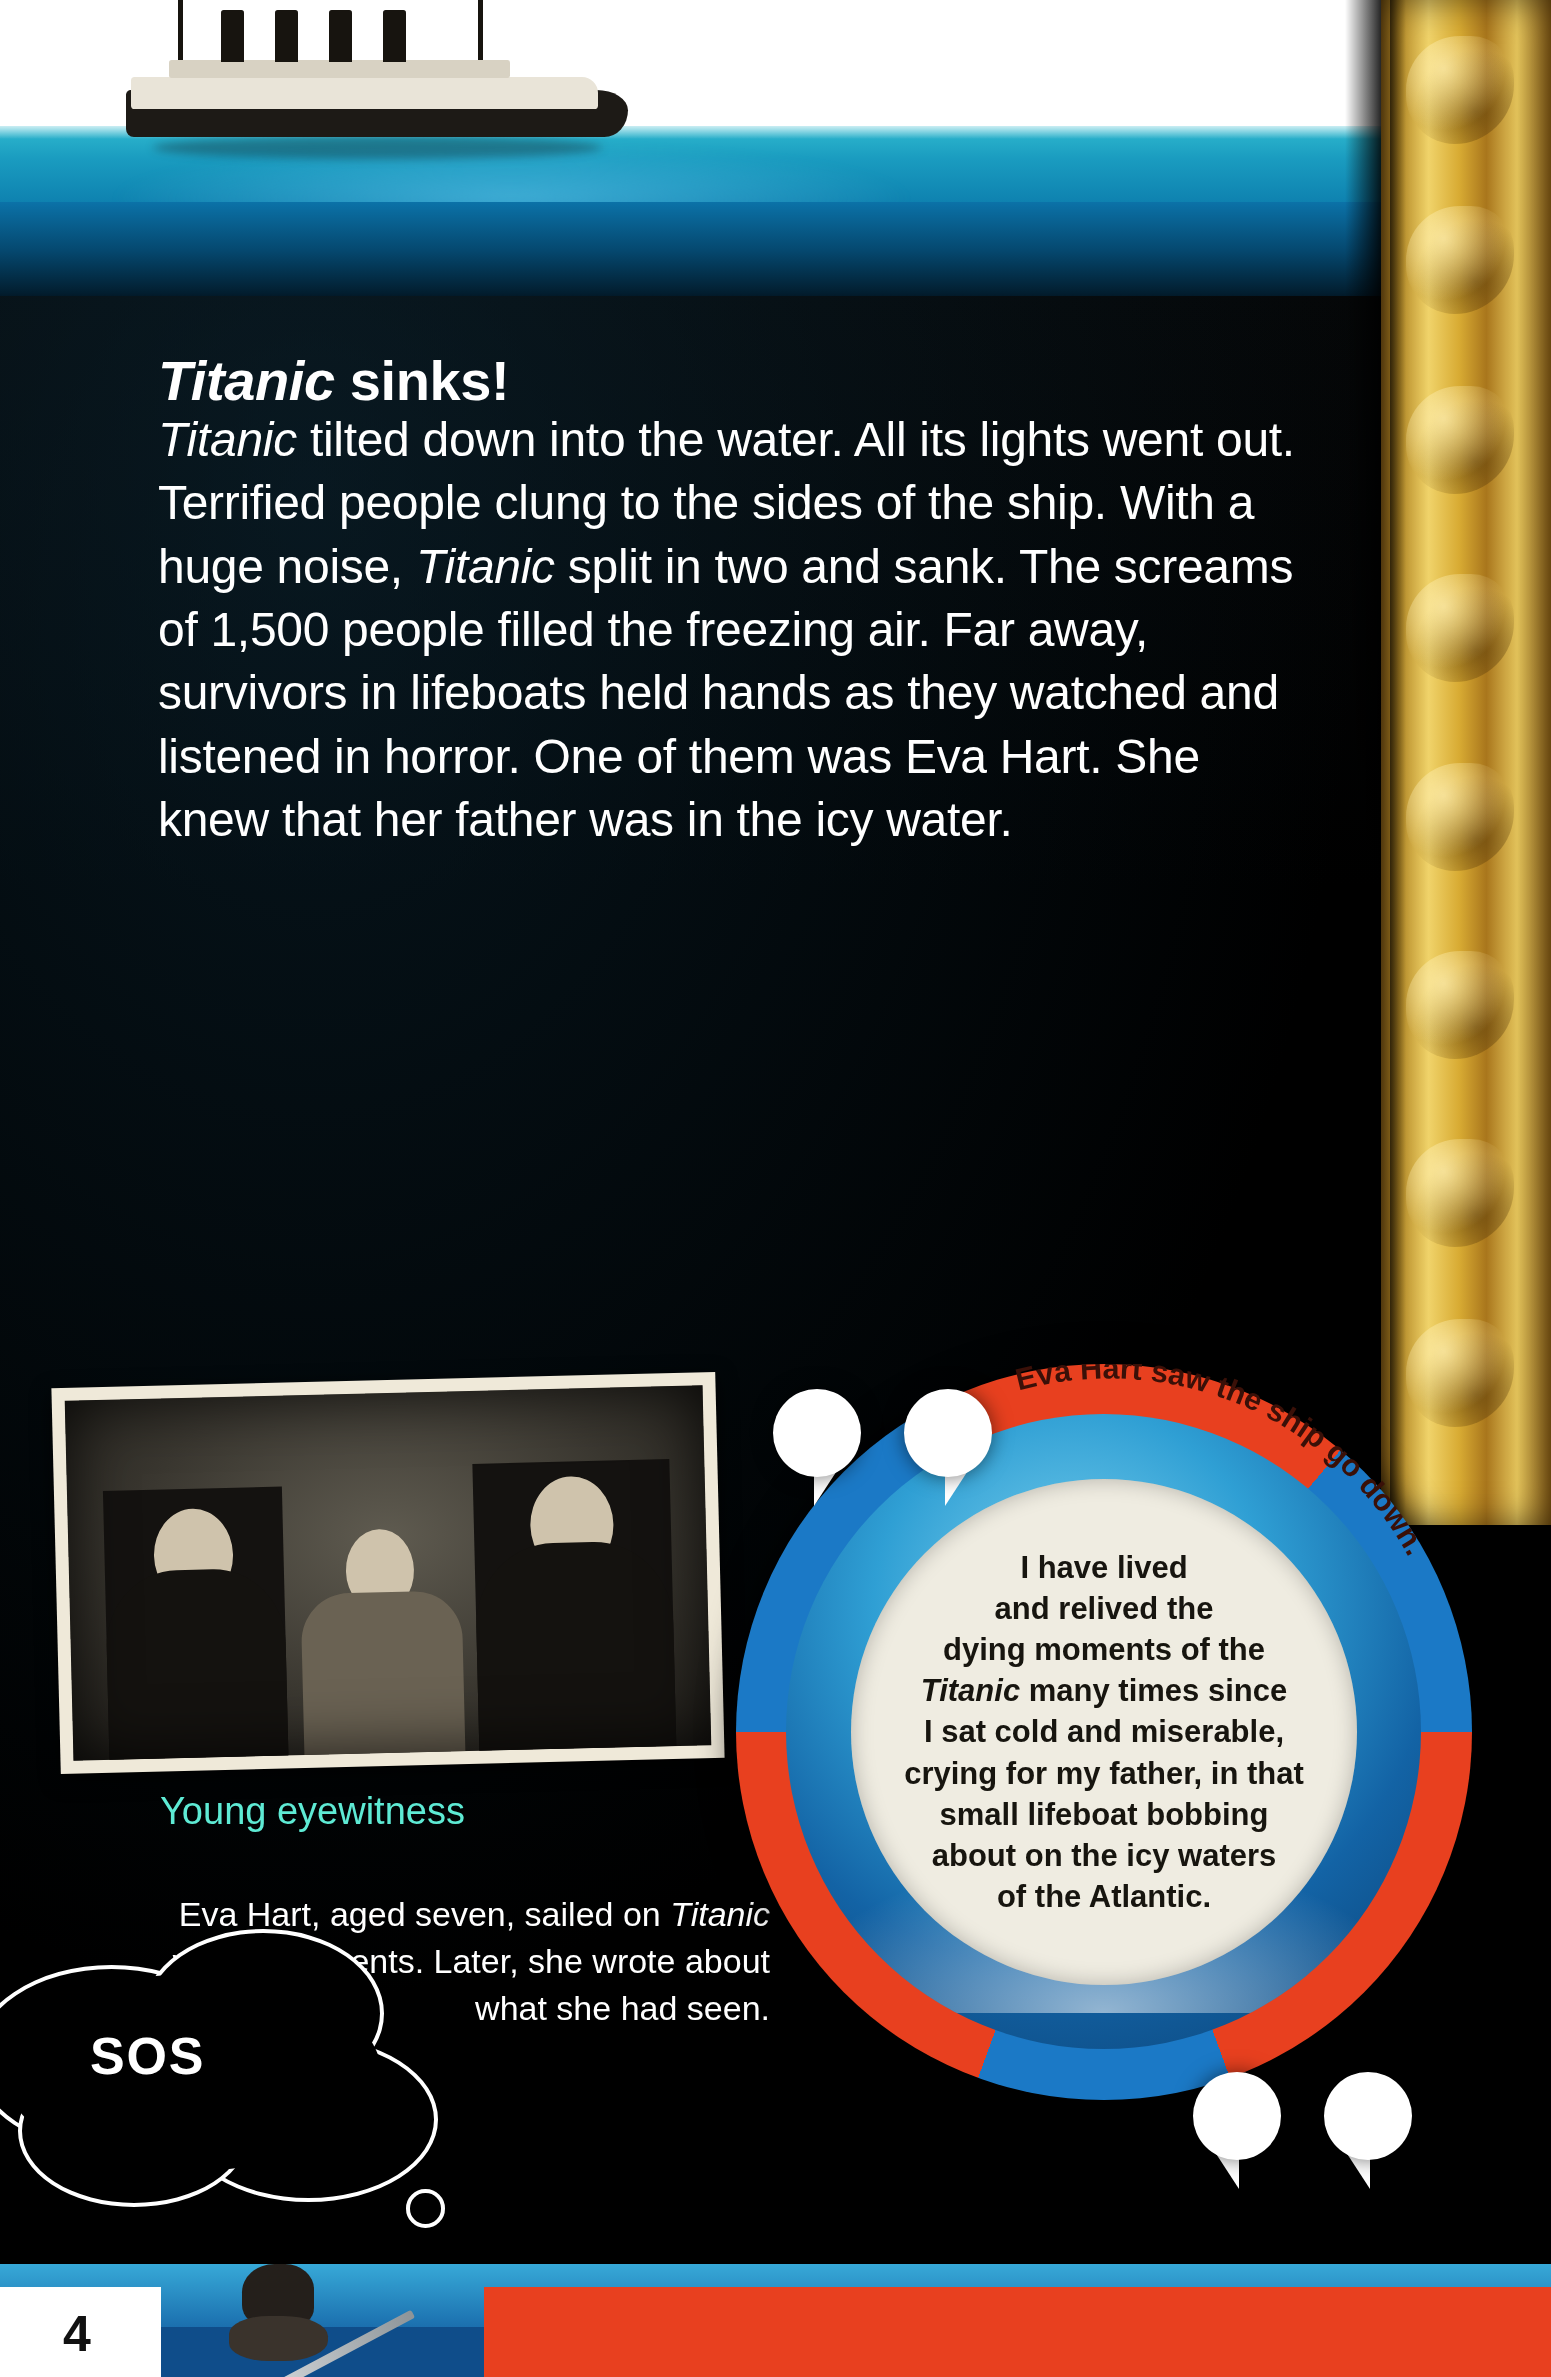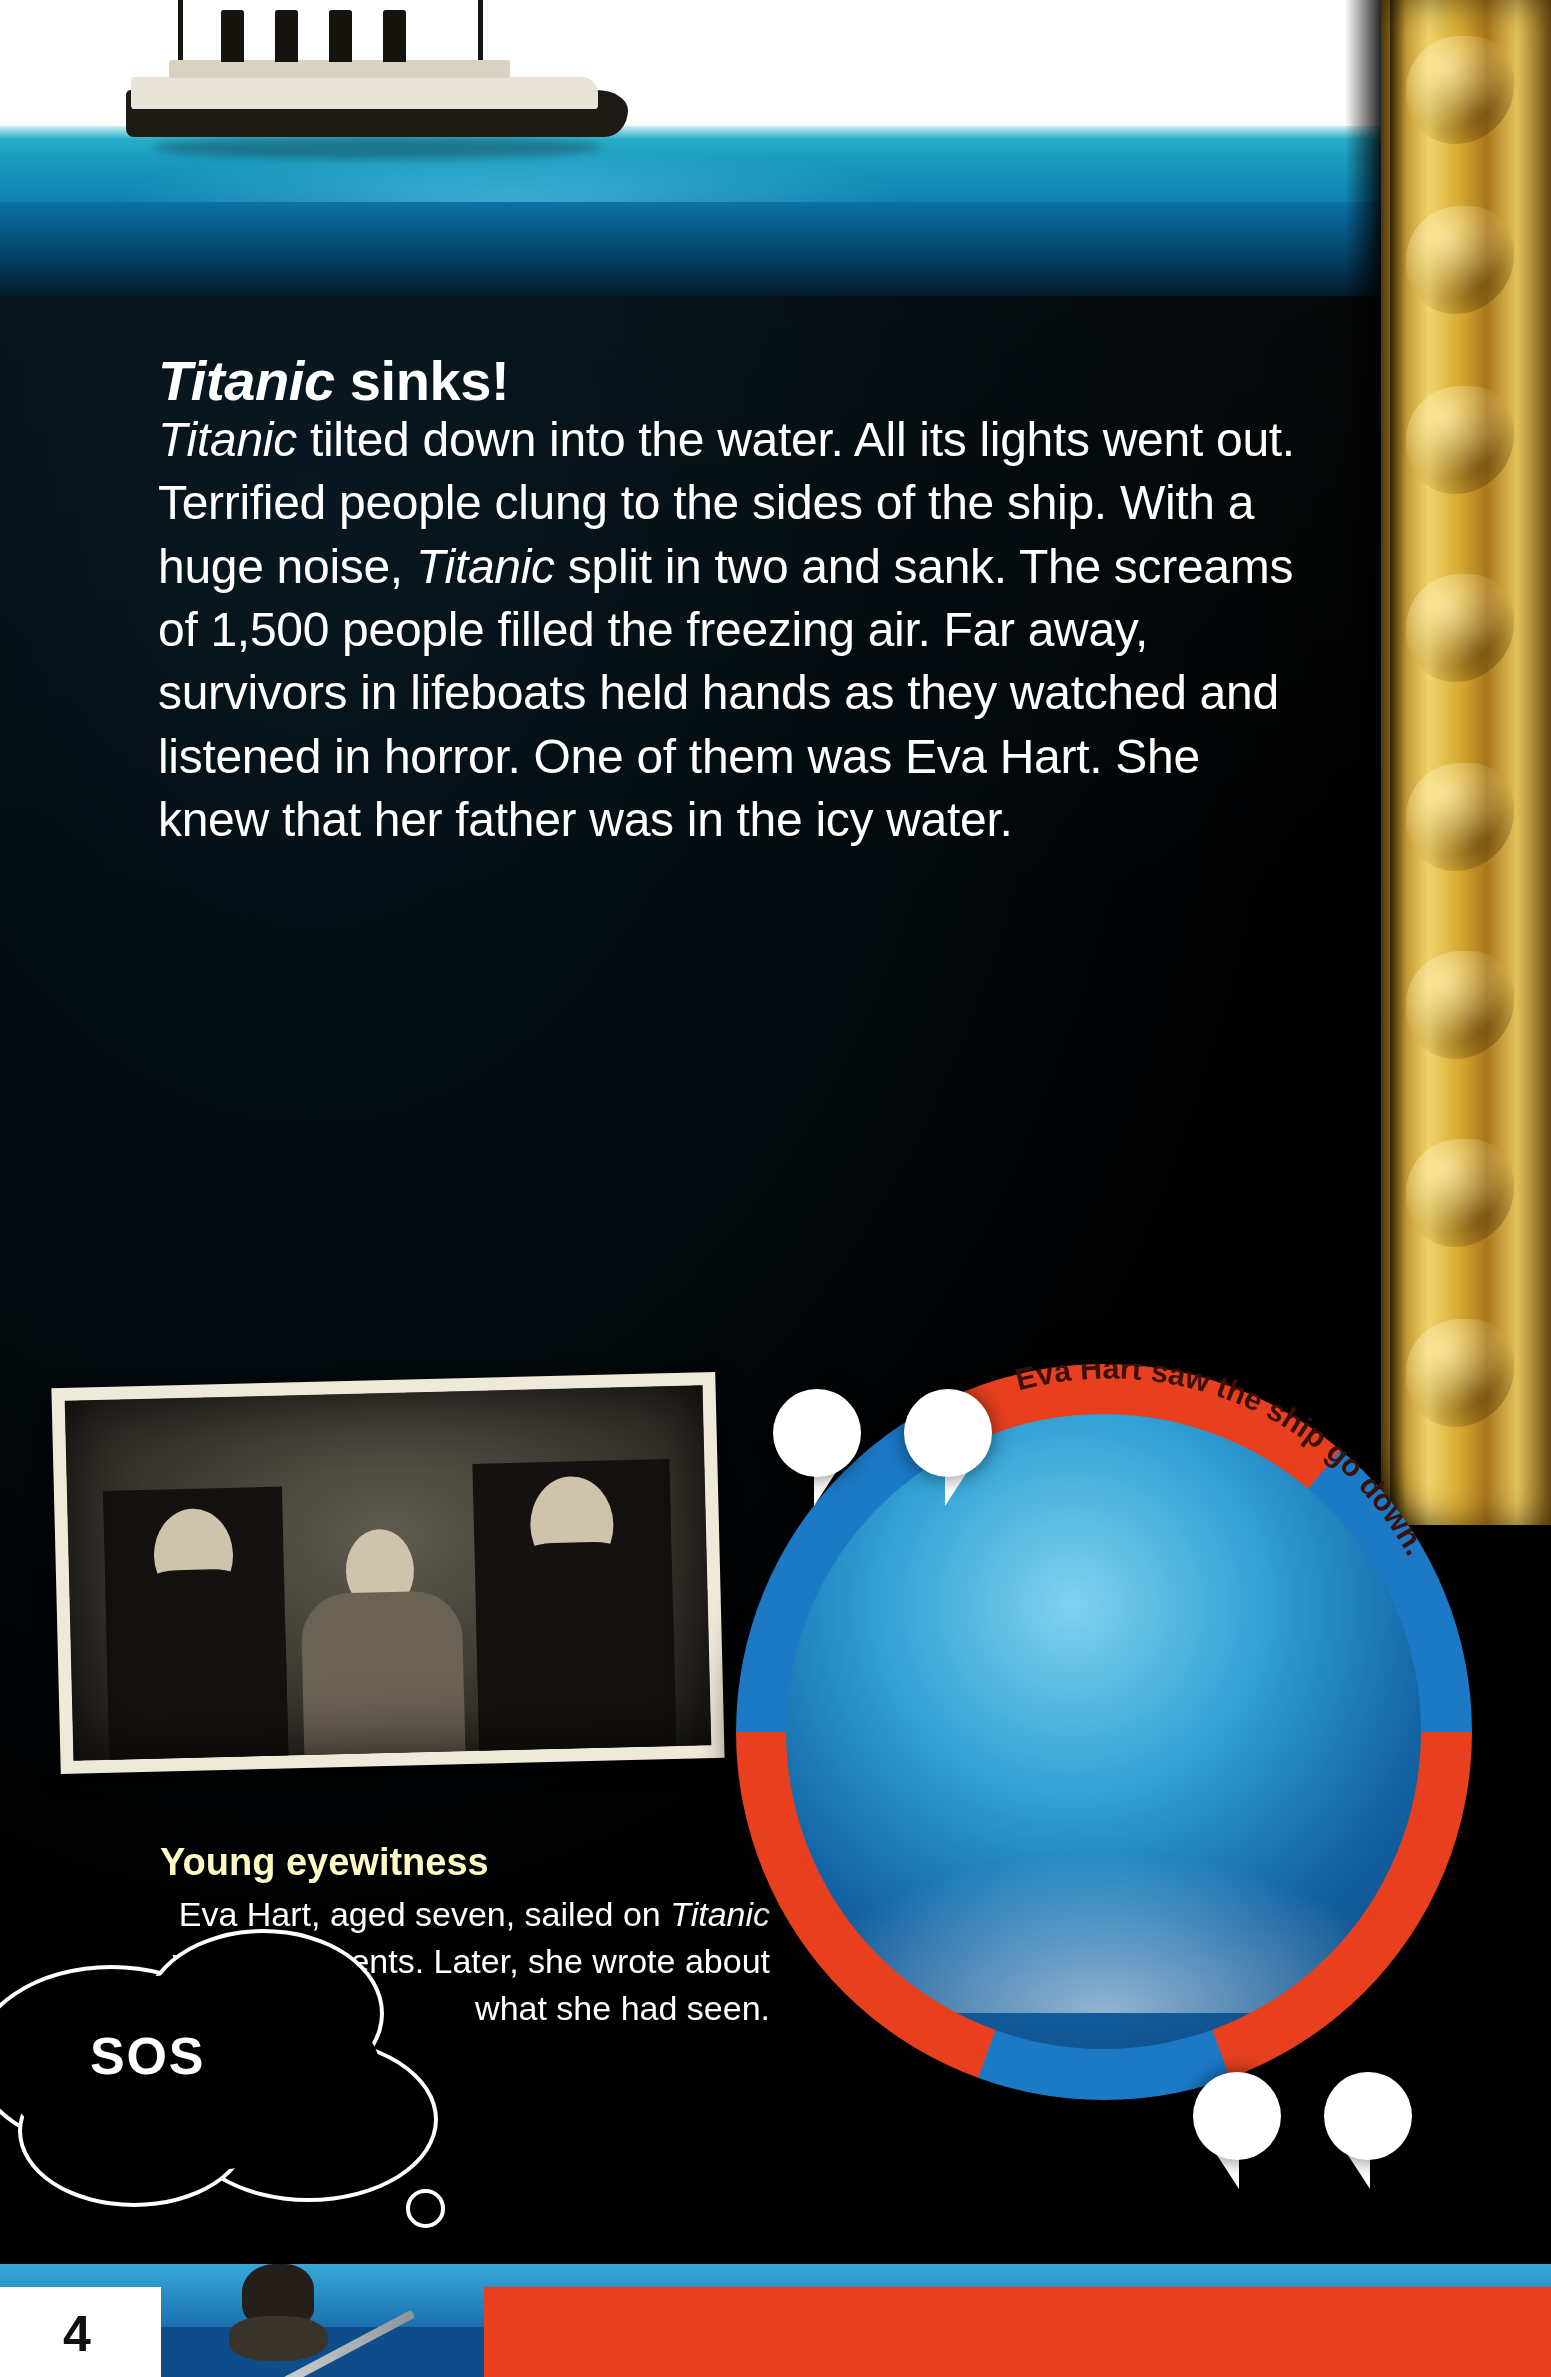--- a/index.html
+++ b/index.html
@@ -236,24 +236,24 @@
   .fig-woman .body { height: 206px; }
   .photo-vig {
     position: absolute;
     inset: 0;
     box-shadow: inset 0 0 63px rgba(0,0,0,0.75);
   }
 
   
   .caption-title {
     position: absolute;
-    left: 160px; top: 1841px;
-    color: #fef9c3;
+    left: 160px; top: 1790px;
+    color: #5eead4;
     font-size: 38px;
-    font-weight: bold;
+    font-weight: normal;
   }
   .caption-body {
     position: absolute;
     left: 160px; top: 1891px;
     width: 610px;
     color: #ffffff;
     font-size: 34px;
     line-height: 1.38;
     text-align: right;
   }
@@ -547,20 +547,23 @@
     <div class="cover"></div>
   </div>
   <div class="sos-text">SOS</div>
   <div class="sos-tail1"></div>
 
   <div class="ring">
     <div class="ring-outer"></div>
     <div class="ring-water">
       <div class="foam"></div>
     </div>
+    <div class="ring-inner">
+      <div class="ring-quote">I have lived<br>and relived the<br>dying moments of the<br><em>Titanic</em> many times since<br>I sat cold and miserable,<br>crying for my father, in that<br>small lifeboat bobbing<br>about on the icy waters<br>of the Atlantic.</div>
+    </div>
     <svg class="ring-curve-label" viewBox="0 0 820 820">
       <defs>
         <path id="arcpath" d="M 300,34 A 380,380 0 0 1 788,470" fill="none"></path>
       </defs>
       <text>
         <textPath href="#arcpath" startOffset="2%">Eva Hart saw the ship go down.</textPath>
       </text>
     </svg>
   </div>
 

